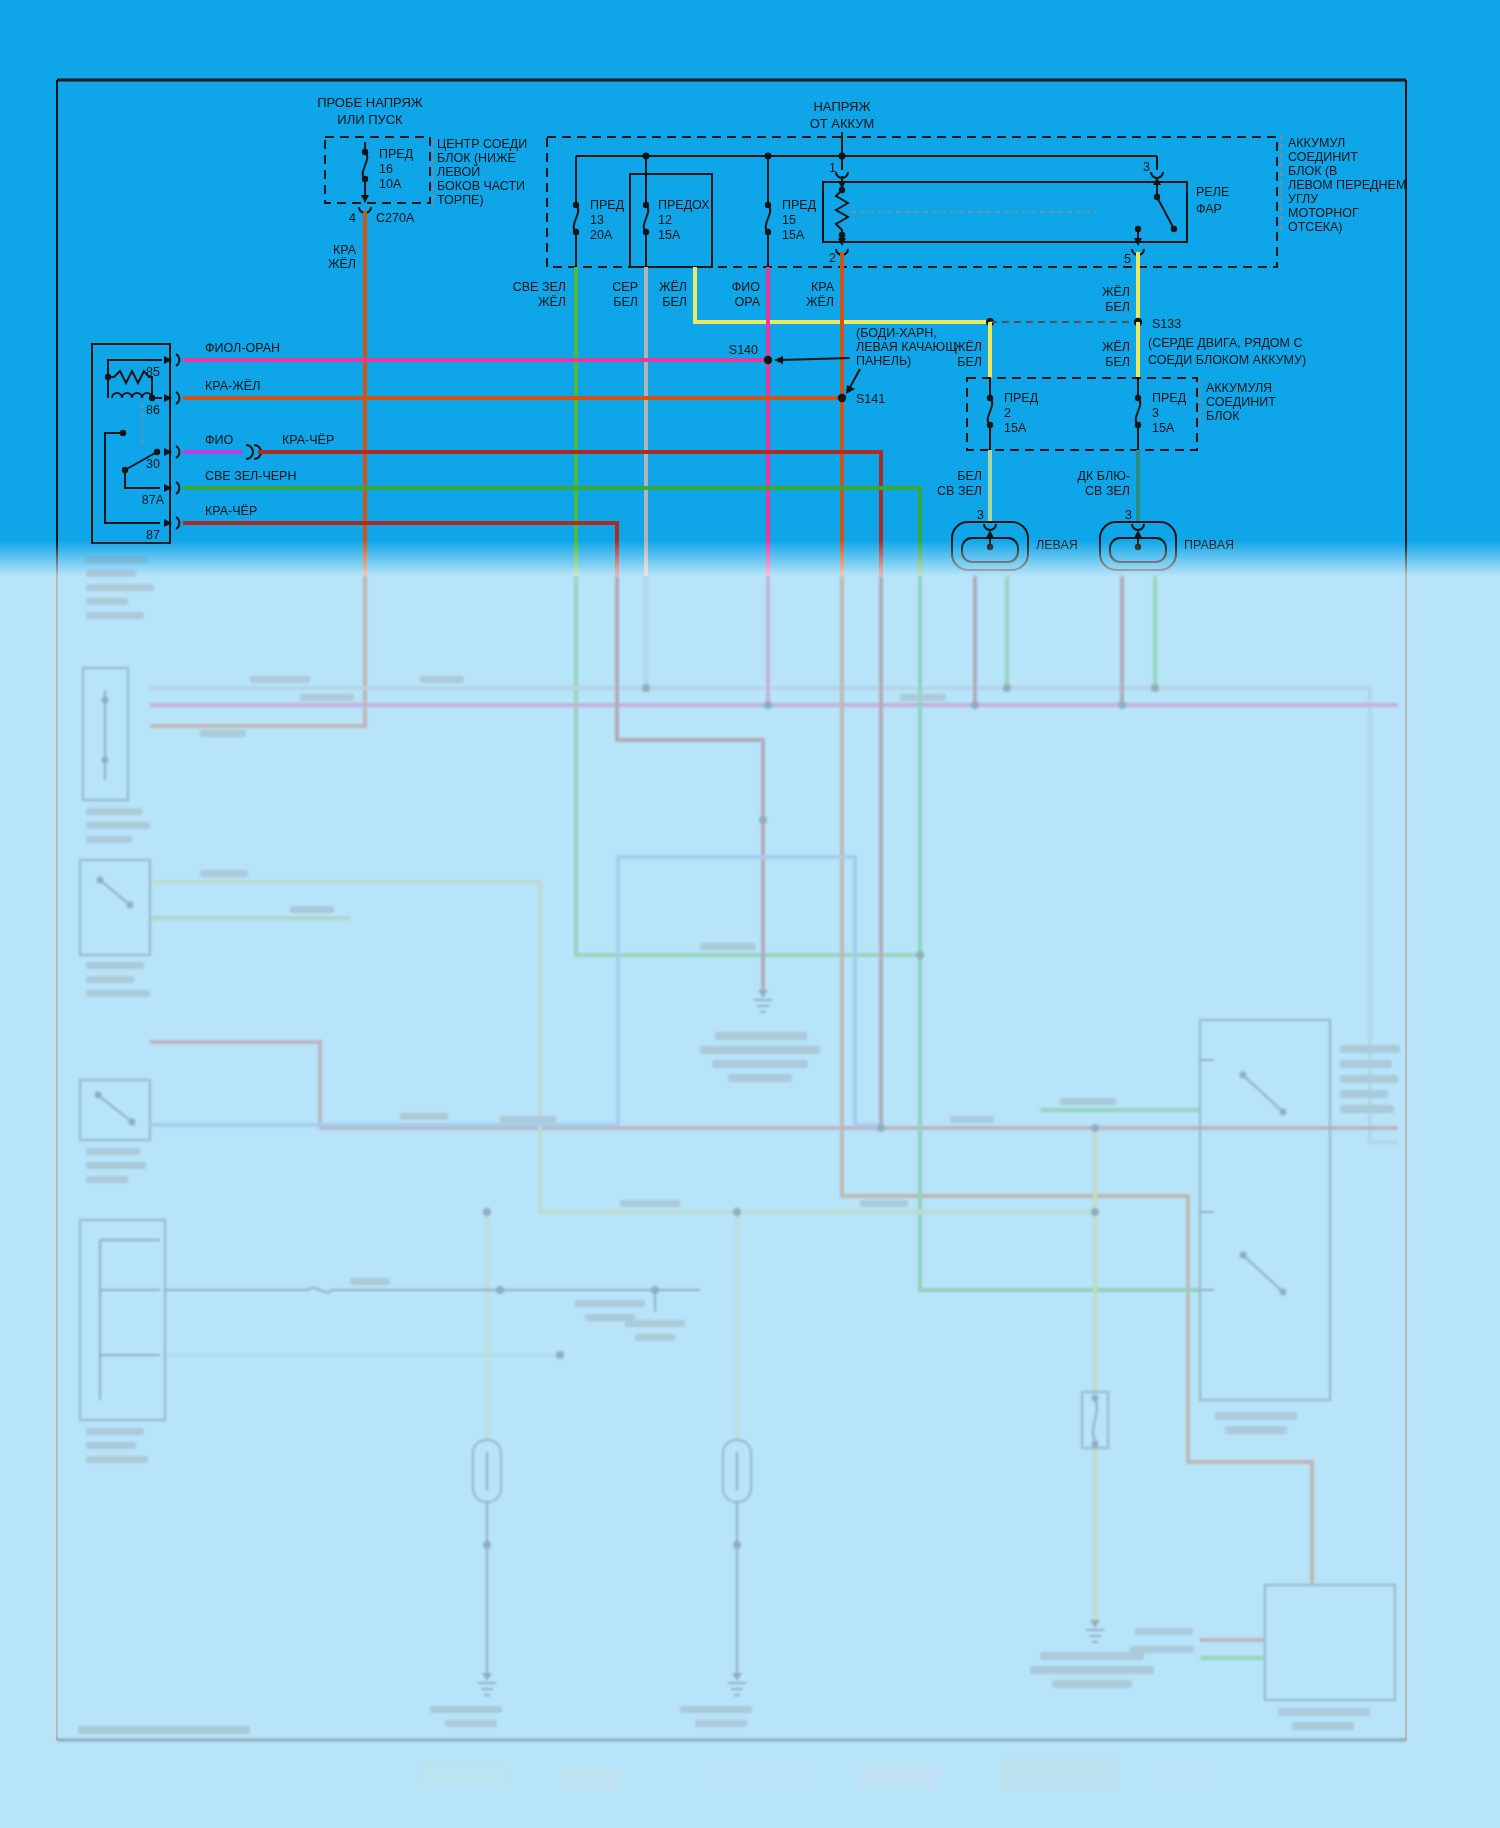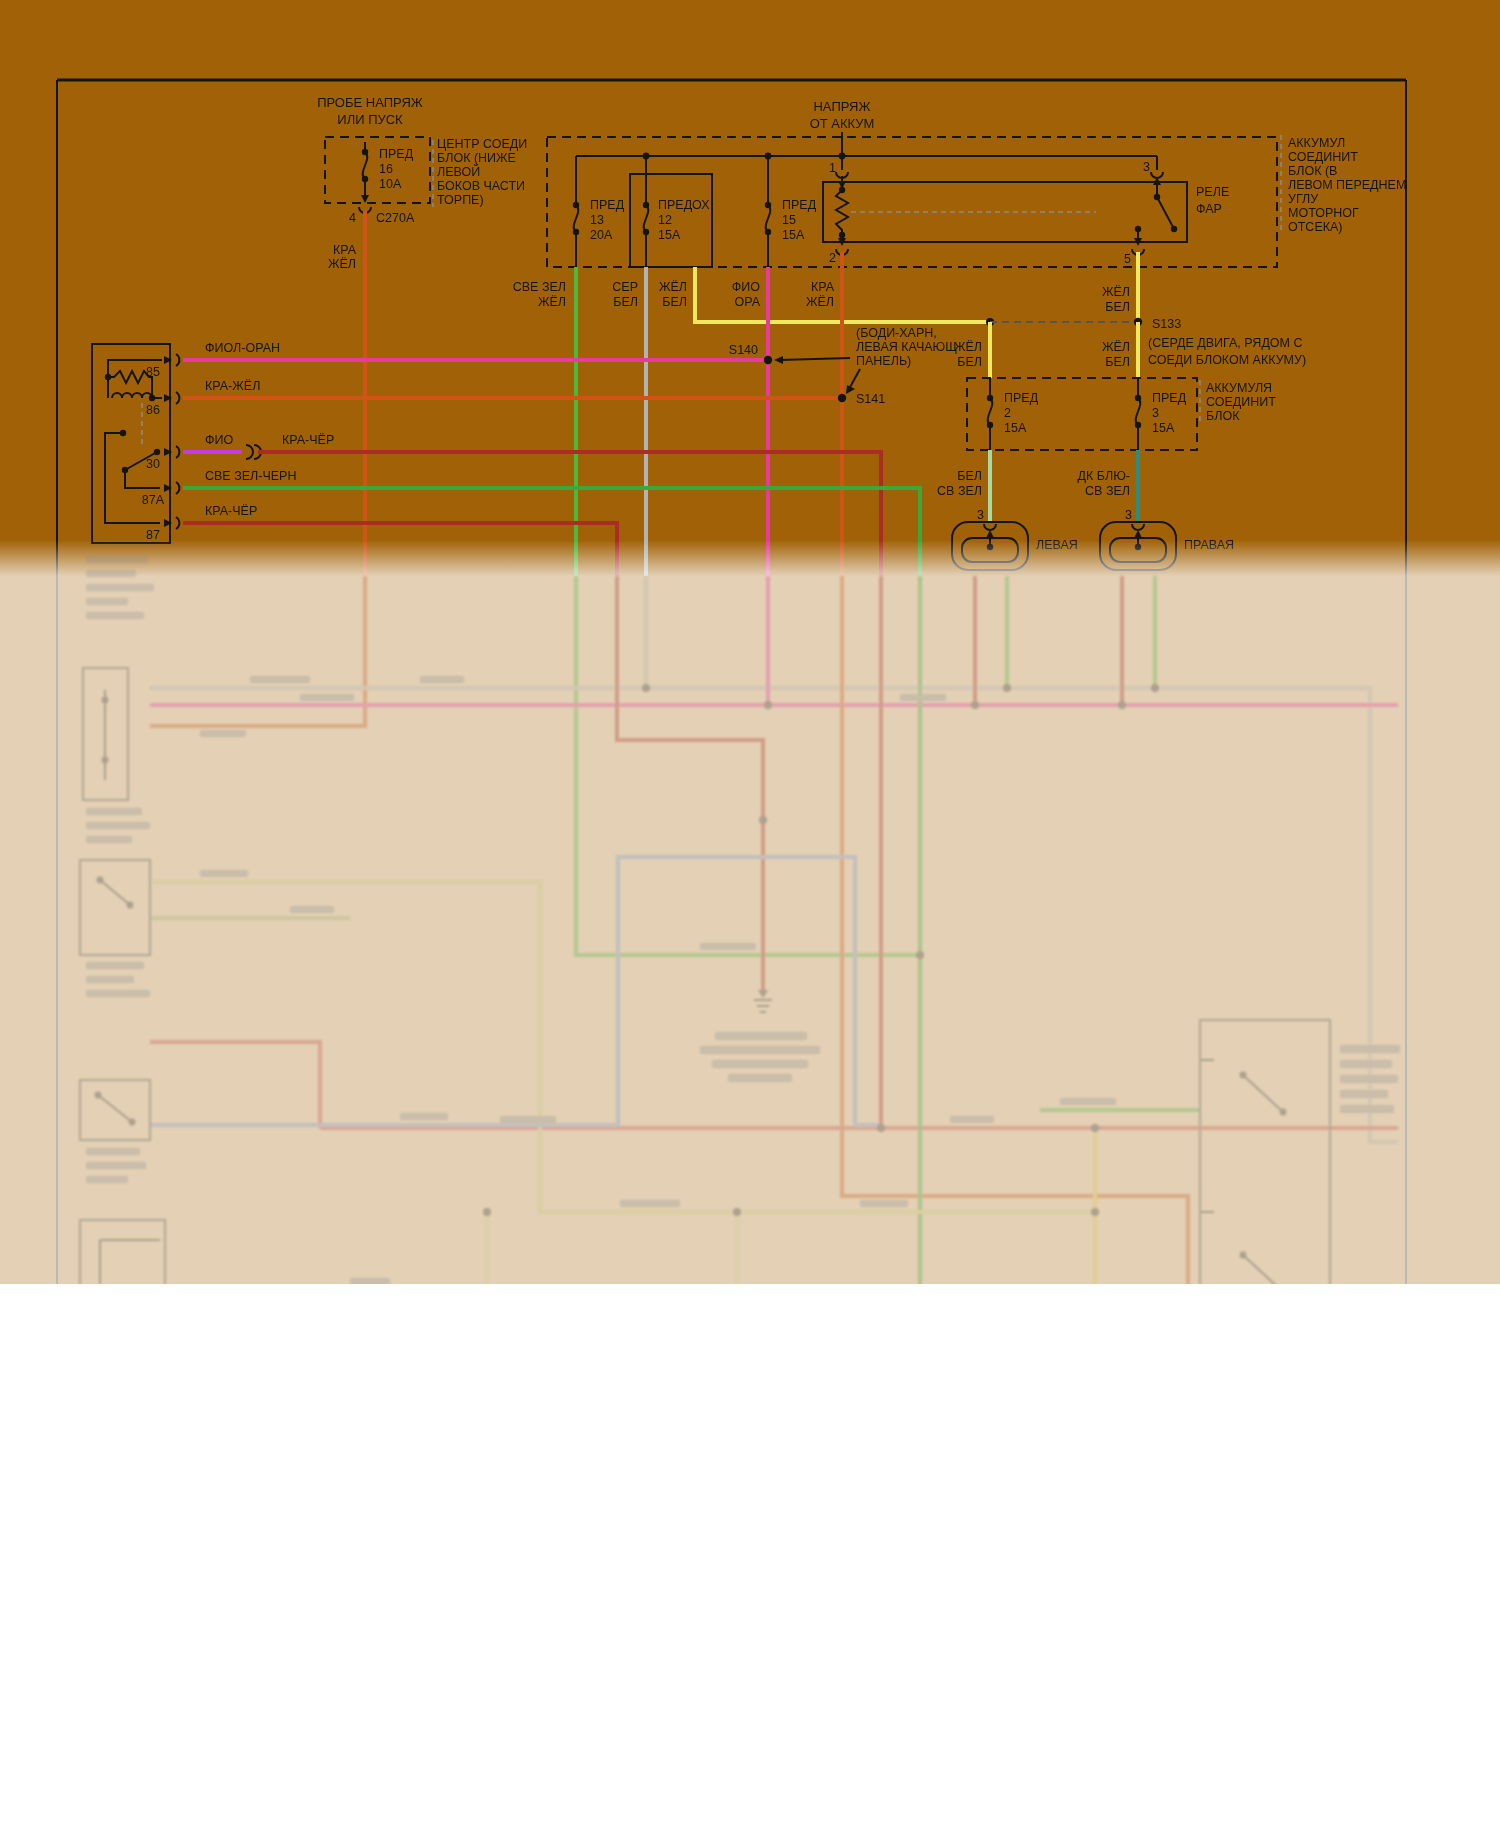--- a/index.html
+++ b/index.html
@@ -1,16 +1,16 @@
 <!DOCTYPE html>
 <html><head>
 <meta charset="utf-8">
 <style>
   html,body{margin:0;padding:0;background:#ffffff}
-  .stage{position:relative;width:1500px;height:1284px;background:#a16207;overflow:hidden}
+  .stage{position:relative;width:1500px;height:1828px;background:#0ea5e9;overflow:hidden}
   svg{display:block}
   text{font-family:"Liberation Sans",sans-serif;font-size:12.5px;fill:#141414}
   .t13{font-size:13px}
   .tc{text-anchor:middle}
   .tr{text-anchor:end}
   .bw{stroke:#141414;stroke-width:2;fill:none}
   .bw3{stroke:#141414;stroke-width:3;fill:none}
   .w{stroke-width:4;fill:none}
   .box{stroke:#141414;stroke-width:2;fill:none}
   .dsh{stroke:#141414;stroke-width:2;fill:none;stroke-dasharray:9 6}

